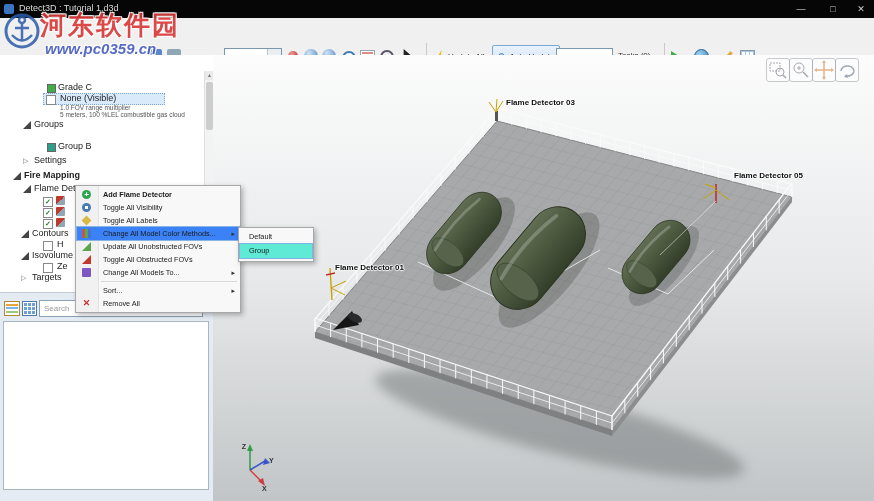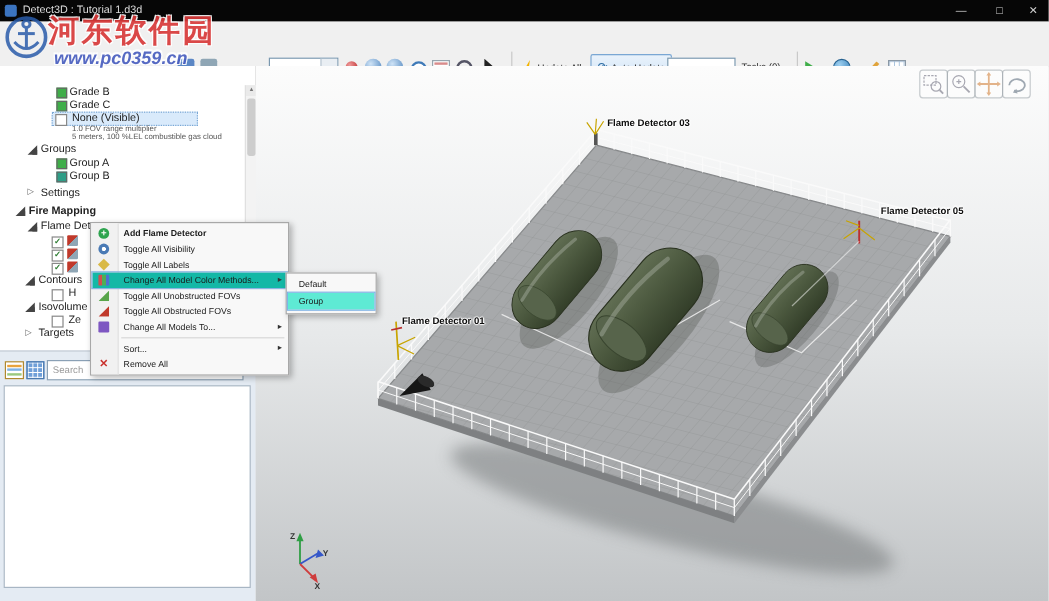--- a/index.html
+++ b/index.html
@@ -79,21 +79,21 @@
   
   #viewport{left:213px;top:55px;width:661px;height:446px;}
   .fd-label{position:absolute;font-size:8px;font-weight:bold;color:#0d0d0d;white-space:nowrap;
             text-shadow:1px 0 1px #fff,-1px 0 1px #fff,0 1px 1px #fff,0 -1px 1px #fff;}
   .vbtn{position:absolute;top:3px;width:22px;height:22px;border:1px solid #9aa2a8;border-radius:3px;background:rgba(255,255,255,.5);opacity:.55;}
 
   
   #cmenu{left:75px;top:185px;width:164px;height:126px;background:#f8f8f8;border:1px solid #a8a8a8;box-shadow:2px 2px 5px rgba(0,0,0,.28);z-index:50;}
   .mgut{position:absolute;left:0;top:0;bottom:0;width:22px;background:#f1f1f1;border-right:1px solid #e2e2e2;}
   .mi{position:absolute;left:1px;right:1px;height:13px;}
-  .mi.sel{background:#14b8a6;outline:1px solid #8ab4e0;padding-left:39px;}
+  .mi.sel{background:#3b82f6;outline:1px solid #8ab4e0;padding-left:39px;}
   .mlbl{position:absolute;left:26px;top:0;line-height:13px;font-size:7.3px;color:#1a1a1a;white-space:nowrap;}
   .mlbl.b{font-weight:bold;}
   .marr{position:absolute;right:4px;top:0;font-size:7px;line-height:13px;color:#333;}
   .mic{position:absolute;left:5px;top:2px;width:9px;height:9px;}
   .mic.add{background:#2ea44f;border-radius:50%;color:#fff;font-size:8px;line-height:9px;text-align:center;font-weight:bold;}
   .mic.vis{background:radial-gradient(circle at 50% 50%,#fff 1.5px,#4a7ab5 2px);border-radius:50%;}
   .mic.lbl{left:6px;top:3px;width:7px;height:7px;background:#d9b945;transform:rotate(45deg);}
   .mic.clr{background:linear-gradient(90deg,#d04f4f 33%,#4fae54 33% 66%,#4f6fd0 66%);border-radius:1px;}
   .mic.fovg{clip-path:polygon(0 100%,100% 0,100% 100%);background:#58a54a;}
   .mic.fovr{clip-path:polygon(0 100%,100% 0,100% 100%);background:#c0392b;}
@@ -170,46 +170,38 @@
   <span class="ddarr abs" style="left:682px;top:36px">▾</span>
   <span class="ticon globe-ic abs" style="left:694px;top:31px"></span>
   <span class="ddarr abs" style="left:710px;top:36px">▾</span>
   <span class="ticon pencil-ic abs" style="left:722px;top:32px"></span>
   <span class="ticon grid-ic abs" style="left:740px;top:32px"></span>
 </div>
 
 <div id="sidebar" class="abs">
 
   <div id="tree" class="abs">
-    <div class="trow abs" style="top:0">
-      <span class="sw" style="left:47px;background:#3fae49"></span>
-      <span class="tl" style="left:58px">Grade B</span>
-    </div>
     <div class="trow abs" style="top:11px">
       <span class="sw" style="left:47px;background:#3fae49"></span>
       <span class="tl" style="left:58px">Grade C</span>
     </div>
     <div class="trow abs" style="top:22px">
       <span class="selrow" style="left:43px;top:0;width:120px;height:10px"></span>
       <span class="cb" style="left:46px"></span>
       <span class="tl" style="left:60px">None (Visible)</span>
     </div>
     <div class="trow abs" style="top:33px;height:7px">
       <span class="tnote" style="left:60px">1.0 FOV range multiplier</span>
     </div>
     <div class="trow abs" style="top:40px;height:7px">
       <span class="tnote" style="left:60px">5 meters, 100 %LEL combustible gas cloud</span>
     </div>
     <div class="trow abs" style="top:48px">
       <span class="exp" style="left:23px"></span>
       <span class="tl" style="left:34px">Groups</span>
-    </div>
-    <div class="trow abs" style="top:59px">
-      <span class="sw" style="left:47px;background:#3fae49"></span>
-      <span class="tl" style="left:58px">Group A</span>
     </div>
     <div class="trow abs" style="top:70px">
       <span class="sw" style="left:47px;background:#2e9e87"></span>
       <span class="tl" style="left:58px">Group B</span>
     </div>
     <div class="trow abs" style="top:84px">
       <span class="col" style="left:23px">▷</span>
       <span class="tl" style="left:34px">Settings</span>
     </div>
     <div class="trow abs" style="top:99px">
@@ -491,21 +483,21 @@
     <span class="mic vis"></span>
     <span class="mlbl">Toggle All Visibility</span>
   </div>
   <div class="mi sel" style="top:41px">
     <span class="mic clr"></span>
     <span class="mlbl">Change All Model Color Methods...</span>
     <span class="marr">▸</span>
   </div>
   <div class="mi" style="top:54px">
     <span class="mic fovg"></span>
-    <span class="mlbl">Toggle All Unobstructed FOVs</span>
+    <span class="mlbl">Update All Unobstructed FOVs</span>
   </div>
   <div class="mi" style="top:67px">
     <span class="mic fovr"></span>
     <span class="mlbl">Toggle All Obstructed FOVs</span>
   </div>
   <div class="mi" style="top:80px">
     <span class="mic mdl"></span>
     <span class="mlbl">Change All Models To...</span>
     <span class="marr">▸</span>
   </div>

